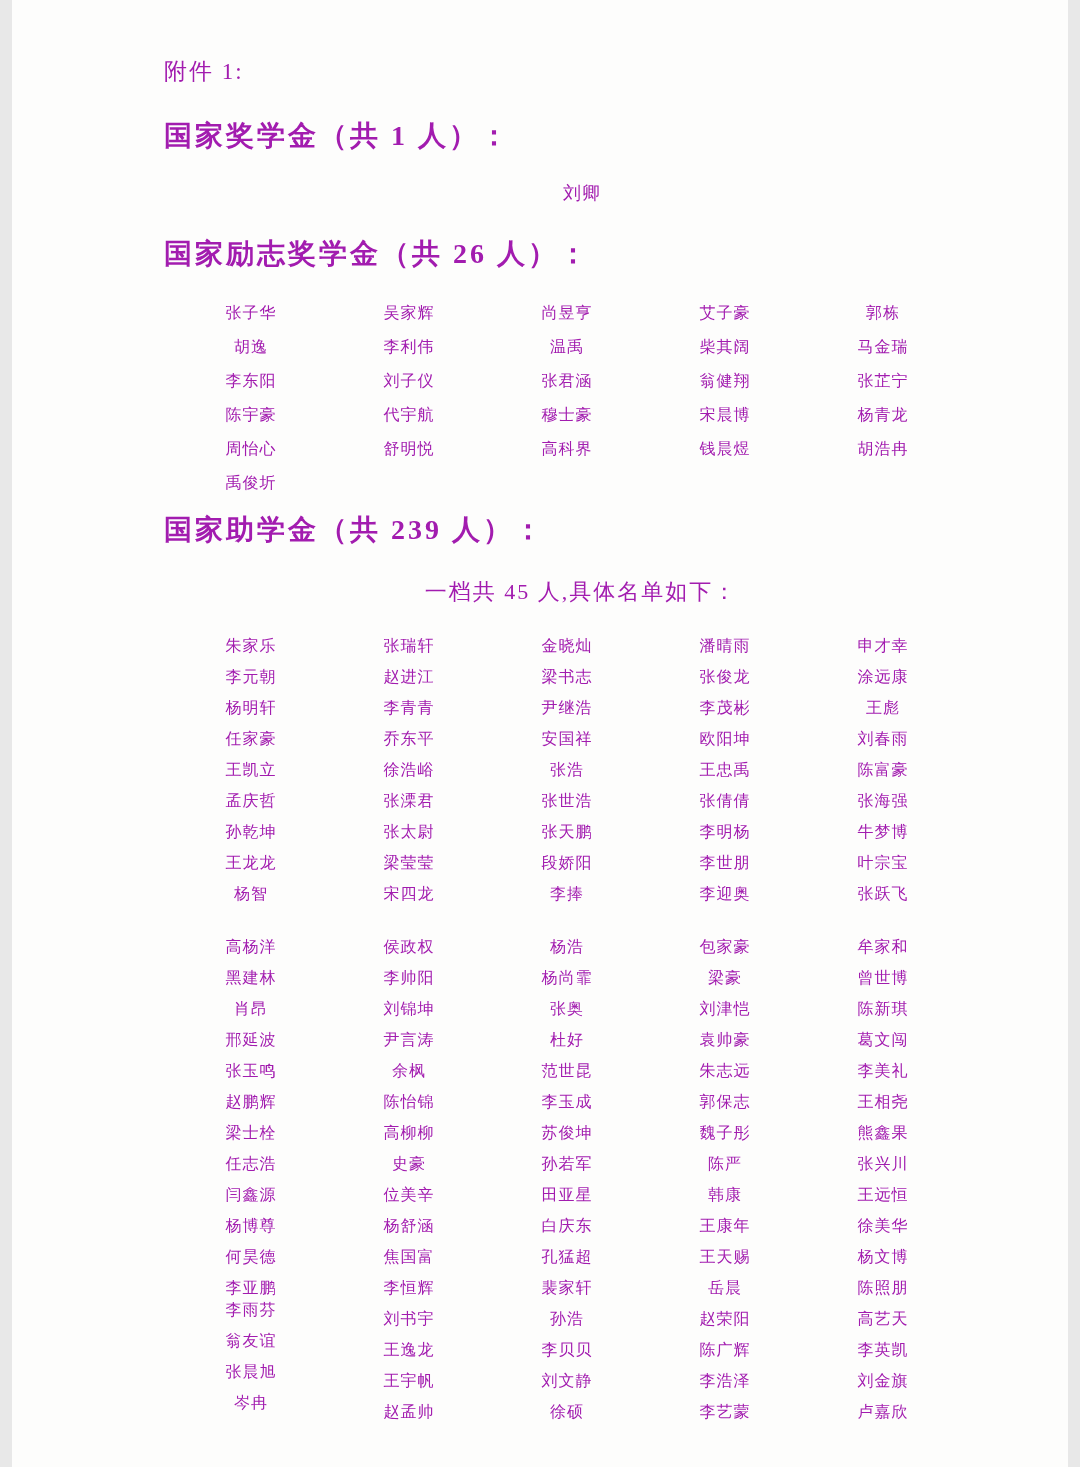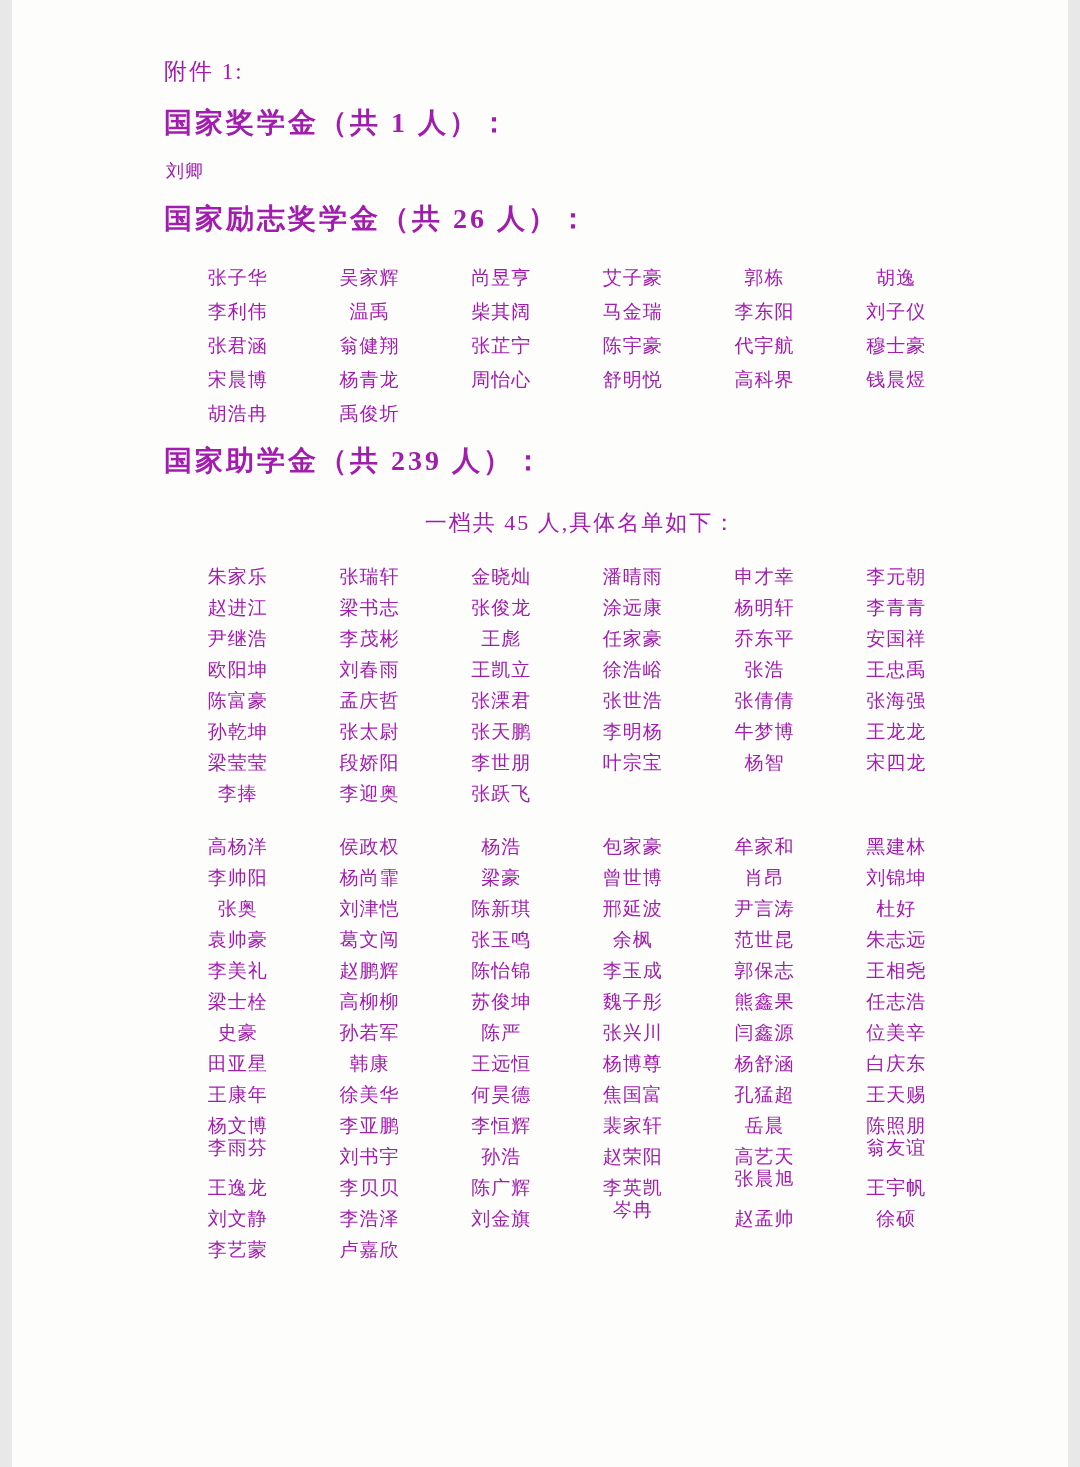--- a/index.html
+++ b/index.html
@@ -22,44 +22,45 @@
 
   .attachment-label {
     font-size: 23px;
     letter-spacing: 2px;
   }
 
   .section-title {
     font-size: 28px;
     font-weight: 600;
     letter-spacing: 3px;
-    margin-top: 17px;
+    margin-top: 30px;
   }
 
   .single-name {
     font-size: 18px;
     letter-spacing: 1px;
-    margin-top: 17px;
+    margin-top: 26px;
     margin-left: 2px;
+    text-align: center;
   }
 
   .sub-title {
     font-size: 22px;
     letter-spacing: 2px;
     margin-top: 28px;
     text-align: center;
   }
 
   .name-grid {
     display: grid;
-    grid-template-columns: repeat(6, 1fr);
+    grid-template-columns: repeat(5, 1fr);
     width: 790px;
     margin-top: 26px;
     margin-left: 8px;
-    font-size: 19px;
+    font-size: 16px;
     letter-spacing: 1px;
   }
 
   .name-grid .name-cell {
     text-align: center;
     height: 34px;
     line-height: 28px;
   }
 
   .name-grid.compact .name-cell {

